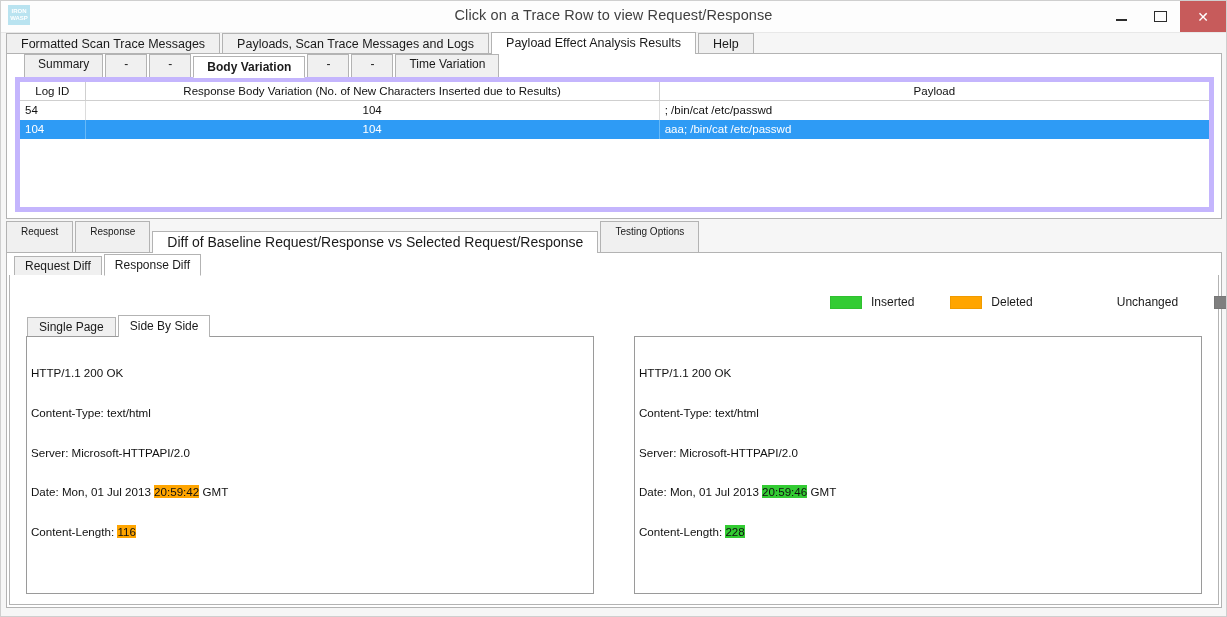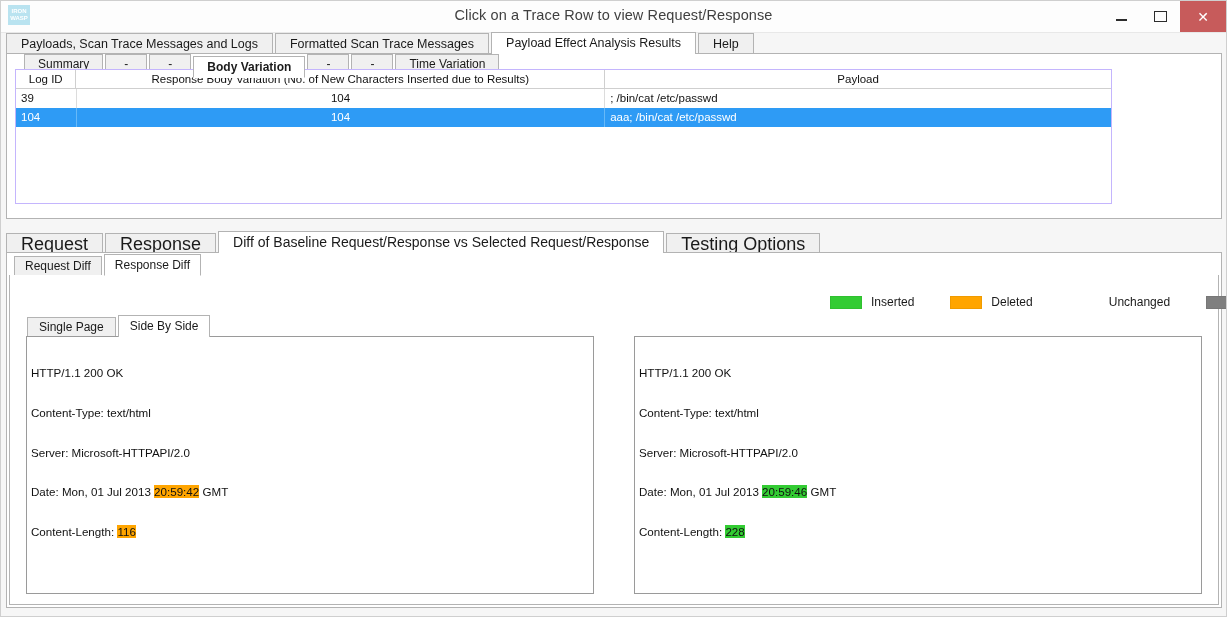--- a/index.html
+++ b/index.html
@@ -152,25 +152,25 @@
     height: 22px;
   }
   .subtabs .tab { height: 24px; line-height: 19px; padding: 0 13px; }
   .subtabs .tab.dash { padding: 0 18px; }
   .subtabs .tab.active { height: 22px; line-height: 21px; background:#fff; border-bottom: 1px solid #fff; font-weight: bold; }
 
   
   .grid {
     position: absolute;
     left: 8px;
-    top: 15px;
-    width: 1097px;
+    top: 23px;
+    width: 1199px;
     height: 135px;
     background: #ffffff;
-    border: 1px solid #c4b5fd;
+    border: 5px solid #c4b5fd;
     box-sizing: border-box;
     overflow: hidden;
   }
   .grid-header {
     display: flex;
     height: 19px;
     background: #ffffff;
     border-bottom: 1px solid #cfcfcf;
     box-sizing: border-box;
   }
@@ -210,21 +210,21 @@
   .grid-row.selected .cell { color: #ffffff; border-right-color: #67b9f8; }
 
   
   .mid-tabs-wrap {
     position: absolute;
     left: 5px;
     top: 230px;
     width: 1216px;
     height: 22px;
   }
-  .mid-tabs-wrap .tab { height: 20px; line-height: 20px; padding: 0 14px; font-size: 18px; }
+  .mid-tabs-wrap .tab { height: 32px; line-height: 20px; padding: 0 14px; font-size: 10px; }
   .mid-tabs-wrap .tab.active { height: 22px; line-height: 21px; font-size: 14px; }
 
   .mid-panel {
     position: absolute;
     left: 5px;
     top: 251px;
     width: 1216px;
     height: 356px;
     background: #ffffff;
     border: 1px solid #b3b3b3;
@@ -333,22 +333,22 @@
       <button class="win-btn">
         <span class="max-glyph"></span>
       </button>
       <button class="win-btn close">
         <span class="close-glyph">✕</span>
       </button>
     </div>
   </div>
 
   <div class="top-tabs-wrap tabstrip">
+    <div class="tab">Formatted Scan Trace Messages</div>
     <div class="tab">Payloads, Scan Trace Messages and Logs</div>
-    <div class="tab">Formatted Scan Trace Messages</div>
     <div class="tab active">Payload Effect Analysis Results</div>
     <div class="tab">Help</div>
   </div>
 
   <div class="top-panel">
 
     <div class="subtabs tabstrip">
       <div class="tab">Summary</div>
       <div class="tab dash">-</div>
       <div class="tab dash">-</div>
@@ -359,21 +359,21 @@
     </div>
 
     <div class="grid">
       <div class="grid-header">
         <div class="hcell col-logid">Log ID</div>
         <div class="hcell col-var">Response Body Variation (No. of New Characters Inserted due to Results)</div>
         <div class="hcell col-payload">Payload</div>
       </div>
 
       <div class="grid-row">
-        <div class="cell c-logid col-logid">39</div>
+        <div class="cell c-logid col-logid">54</div>
         <div class="cell c-var   col-var">104</div>
         <div class="cell c-pay   col-payload">; /bin/cat /etc/passwd</div>
       </div>
 
       <div class="grid-row selected">
         <div class="cell c-logid col-logid">104</div>
         <div class="cell c-var   col-var">104</div>
         <div class="cell c-pay   col-payload">aaa; /bin/cat /etc/passwd</div>
       </div>
     </div>
@@ -399,21 +399,21 @@
         <div class="legend-item">
           <span class="swatch" style="background:#33cc33"></span>
           <span class="legend-label">Inserted</span>
         </div>
         <div class="legend-item" style="margin-left:36px">
           <span class="swatch" style="background:#ffa500"></span>
           <span class="legend-label">Deleted</span>
         </div>
         <div class="legend-item" style="margin-left:36px">
           <span class="swatch none"></span>
-          <span class="legend-label" style="margin-left:8px">Unchanged</span>
+          <span class="legend-label" style="margin-left:16px">Unchanged</span>
         </div>
         <div class="legend-item" style="margin-left:36px">
           <span class="swatch" style="background:#7f7f7f"></span>
 
         </div>
       </div>
 
       <div class="sbs-tabs tabstrip">
         <div class="tab">Single Page</div>
         <div class="tab active">Side By Side</div>

